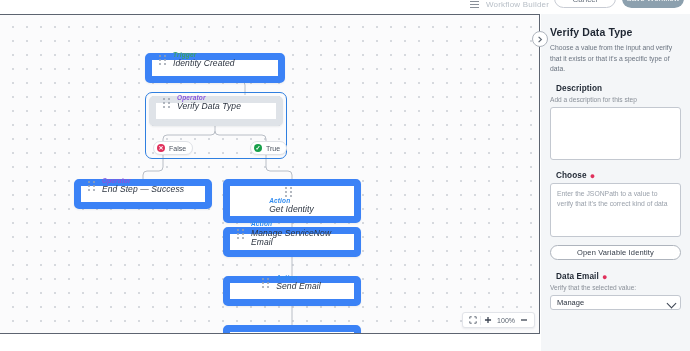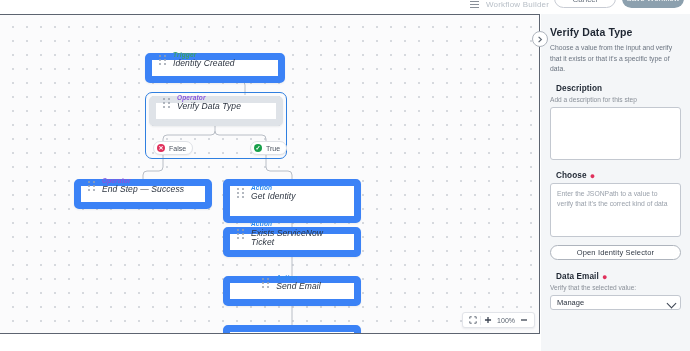--- a/index.html
+++ b/index.html
@@ -261,21 +261,21 @@
           <span></span>
           <span></span>
           <span></span>
         </div>
       <div class="txt">
         <div class="kind operator">Operator</div>
         <div class="title">End Step — Success</div>
       </div>
     </div>
 
-    <div class="node" style="left:223px; top:164px; width:138px; height:44px;">
+    <div class="node" style="left:223px; top:164px; width:138px; height:44px;flex-direction:column;">
       <div class="grip">
           <span></span>
           <span></span>
           <span></span>
           <span></span>
           <span></span>
           <span></span>
         </div>
       <div class="txt">
         <div class="kind action">Action</div>
@@ -287,21 +287,21 @@
       <div class="grip">
           <span></span>
           <span></span>
           <span></span>
           <span></span>
           <span></span>
           <span></span>
         </div>
       <div class="txt">
         <div class="kind action">Action</div>
-        <div class="title">Exists ServiceNow Ticket</div>
+        <div class="title">Manage ServiceNow Email</div>
       </div>
     </div>
 
     <div class="node" style="left:223px; top:261px; width:138px; height:28px;justify-content:center;">
       <div class="grip">
           <span></span>
           <span></span>
           <span></span>
           <span></span>
           <span></span>
@@ -354,21 +354,21 @@
     </h2>
     <div class="hint">Add a description for this step</div>
     <div class="field desc"></div>
 
     <h2>
       <span>Choose</span>
       <span class="req">●</span>
     </h2>
     <div class="field value">Enter the JSONPath to a value to verify that it's the correct kind of data</div>
 
-    <div class="var-btn">Open Identity Selector</div>
+    <div class="var-btn">Open Variable Identity</div>
 
     <h2>
       <span>Data Email</span>
       <span class="req">●</span>
     </h2>
     <div class="hint">Verify that the selected value:</div>
     <div class="select">
       <span>Manage</span>
       <span class="chev"></span>
     </div>

